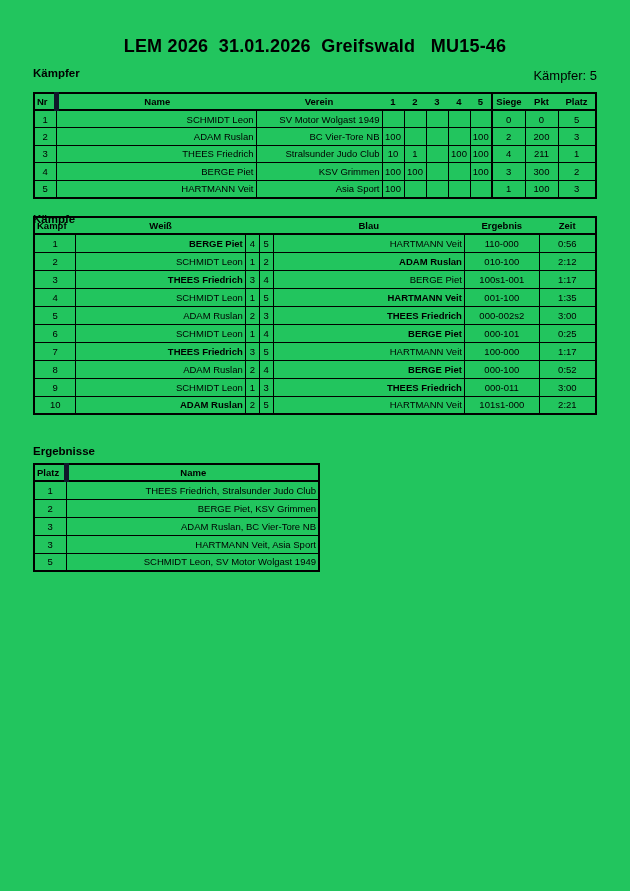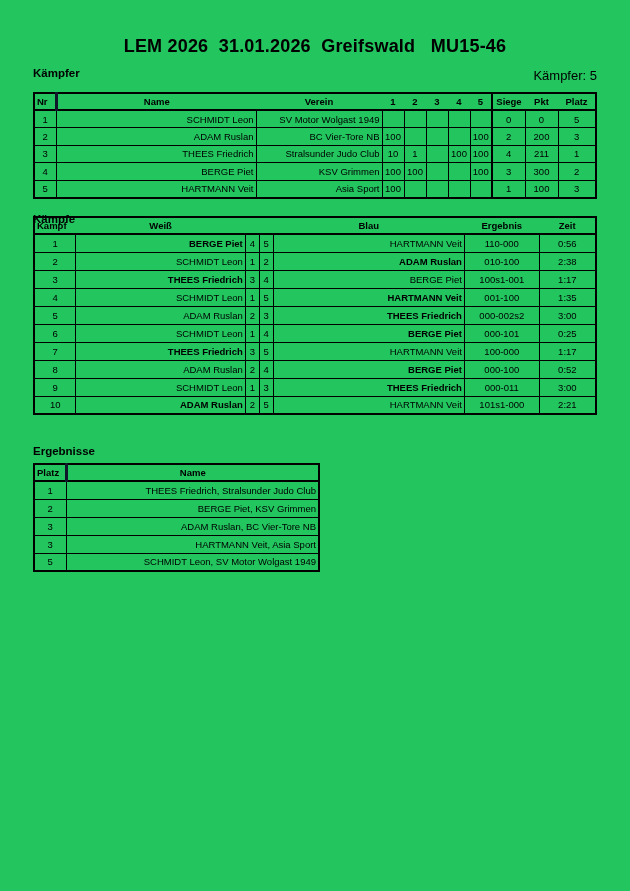--- a/index.html
+++ b/index.html
@@ -19,21 +19,21 @@
           font-size:9.5px; }
   .tbl { border:2px solid #000; }
   .tbl th { border:none; border-bottom:2px solid #000; font-size:9.5px; font-weight:bold;
             white-space:nowrap; overflow:hidden; }
   .tbl td { border:1px solid #000; white-space:nowrap; overflow:hidden; vertical-align:middle; }
   .t1 { top:92px; }  .t1 tr { height:17.5px; } .t1 thead tr { height:17px; }
   .t2 { top:216px; } .t2 tr { height:18px; }   .t2 thead tr { height:17px; }
   .t3 { top:463px; } .t3 tr { height:18px; }   .t3 thead tr { height:17px; }
   th.al { text-align:left; padding-left:2px; }
   th.ac { text-align:center; }
-  th.hdiv { border-right:3px solid #0f172a; }
+  th.hdiv { border-right:5px solid #0f172a; }
   .thickl { border-left:2px solid #000 !important; }
   td.c { text-align:center; padding:0 1px; }
   td.l { text-align:right; padding-left:5px; padding-right:2px; }
   .bold { font-weight:bold; }
 </style>
 </head>
 <body>
 
 <div class="page">
   <div class="content">
@@ -180,21 +180,21 @@
             <td class="c">0:56</td>
           </tr>
 
           <tr>
             <td class="c">2</td>
             <td class="l">SCHMIDT Leon</td>
             <td class="c">1</td>
             <td class="c">2</td>
             <td class="l bold">ADAM Ruslan</td>
             <td class="c">010-100</td>
-            <td class="c">2:38</td>
+            <td class="c">2:12</td>
           </tr>
 
           <tr>
             <td class="c">3</td>
             <td class="l bold">THEES Friedrich</td>
             <td class="c">3</td>
             <td class="c">4</td>
             <td class="l">BERGE Piet</td>
             <td class="c">100s1-001</td>
             <td class="c">1:17</td>

